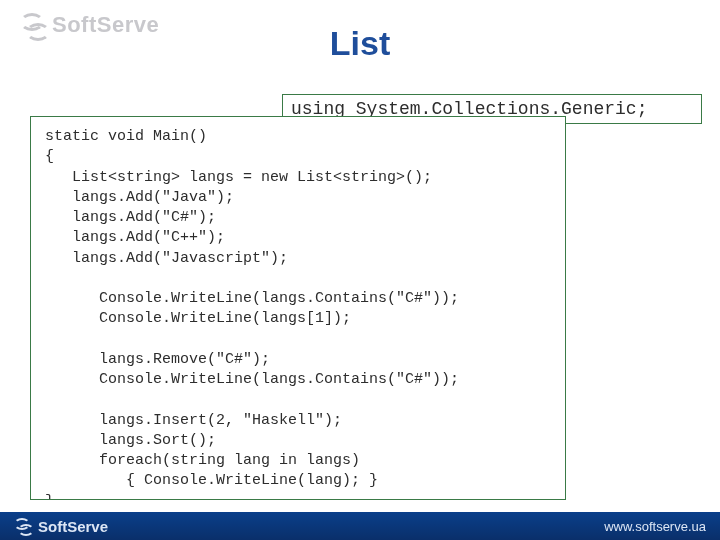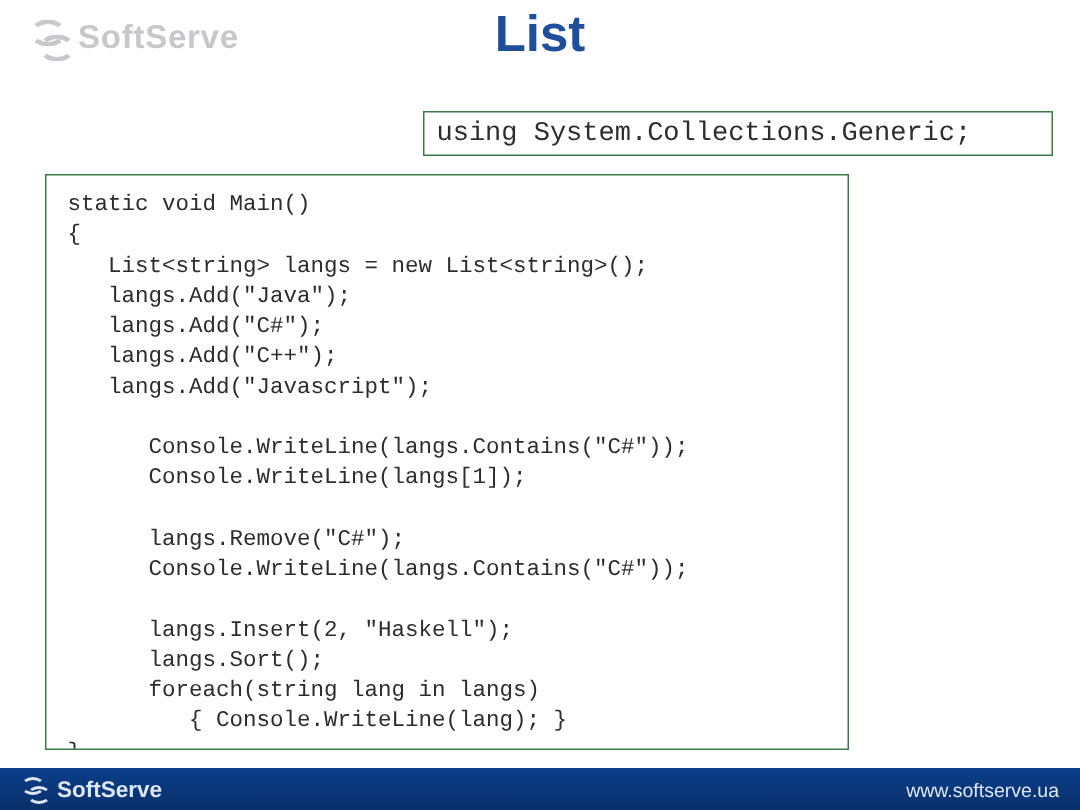--- a/index.html
+++ b/index.html
@@ -23,31 +23,31 @@
   }
   .logo-top .mark::before, .logo-top .mark::after {
     content: ""; position: absolute; border: 3px solid #c8c8cc; border-radius: 50%;
     width: 18px; height: 12px; border-left-color: transparent; border-right-color: transparent;
   }
   .logo-top .mark::before { top: 0; left: 2px; }
   .logo-top .mark::after { top: 10px; left: 8px; }
 
   .title {
     position: absolute;
-    top: 4px;
+    top: 24px;
     left: 0; right: 0;
     text-align: center;
     font-size: 34px;
     font-weight: 700;
     color: #1f4e9b;
   }
 
   .using-box {
     position: absolute;
-    top: 74px;
+    top: 94px;
     left: 282px;
     width: 420px;
     border: 1px solid #3a7a46;
     background: #fff;
     padding: 4px 8px;
     font-family: "Courier New", Courier, monospace;
     font-size: 18px;
     color: #2d2d2d;
   }
 

